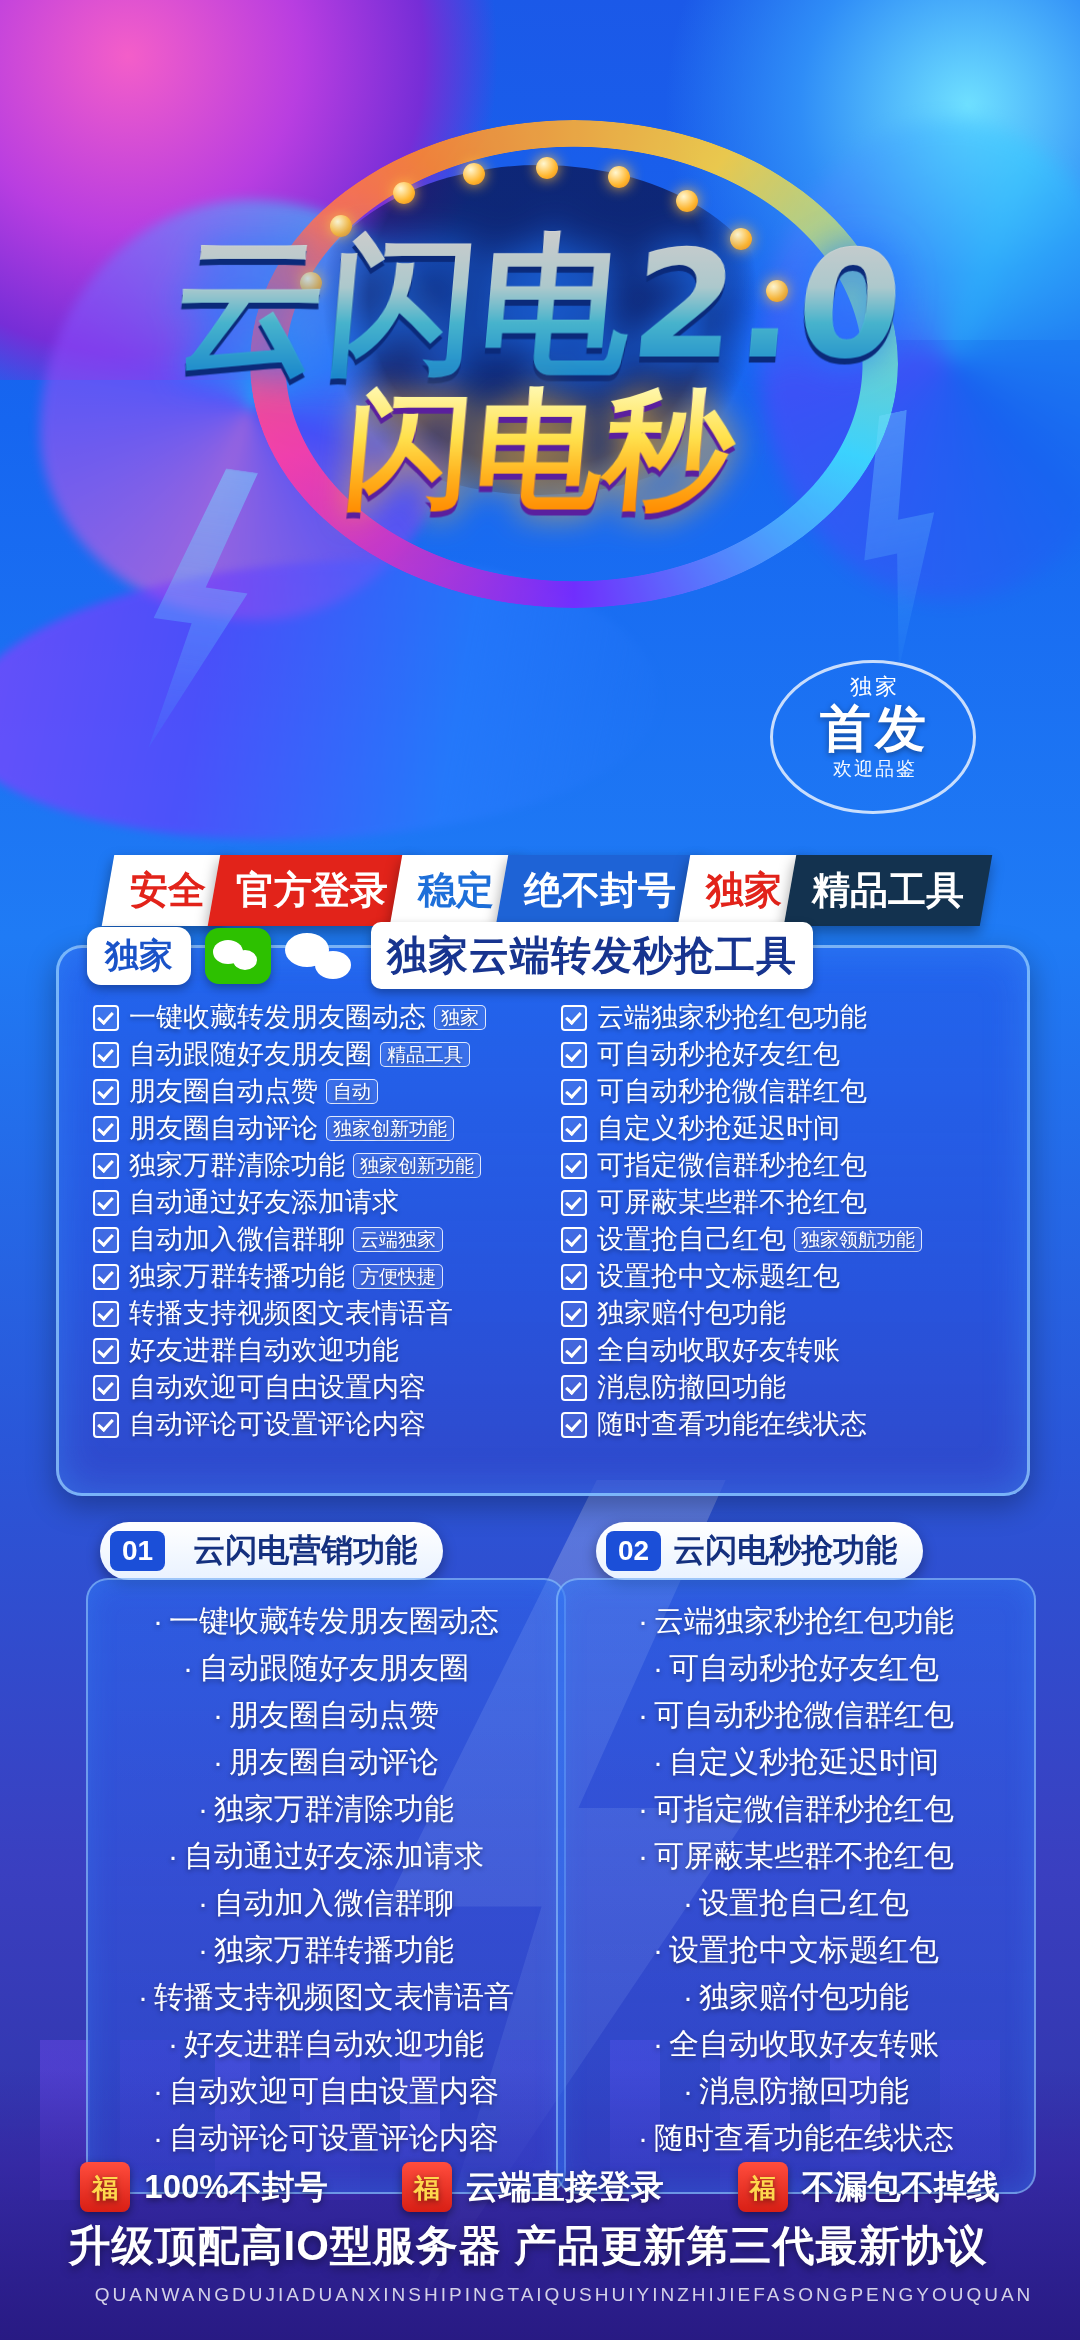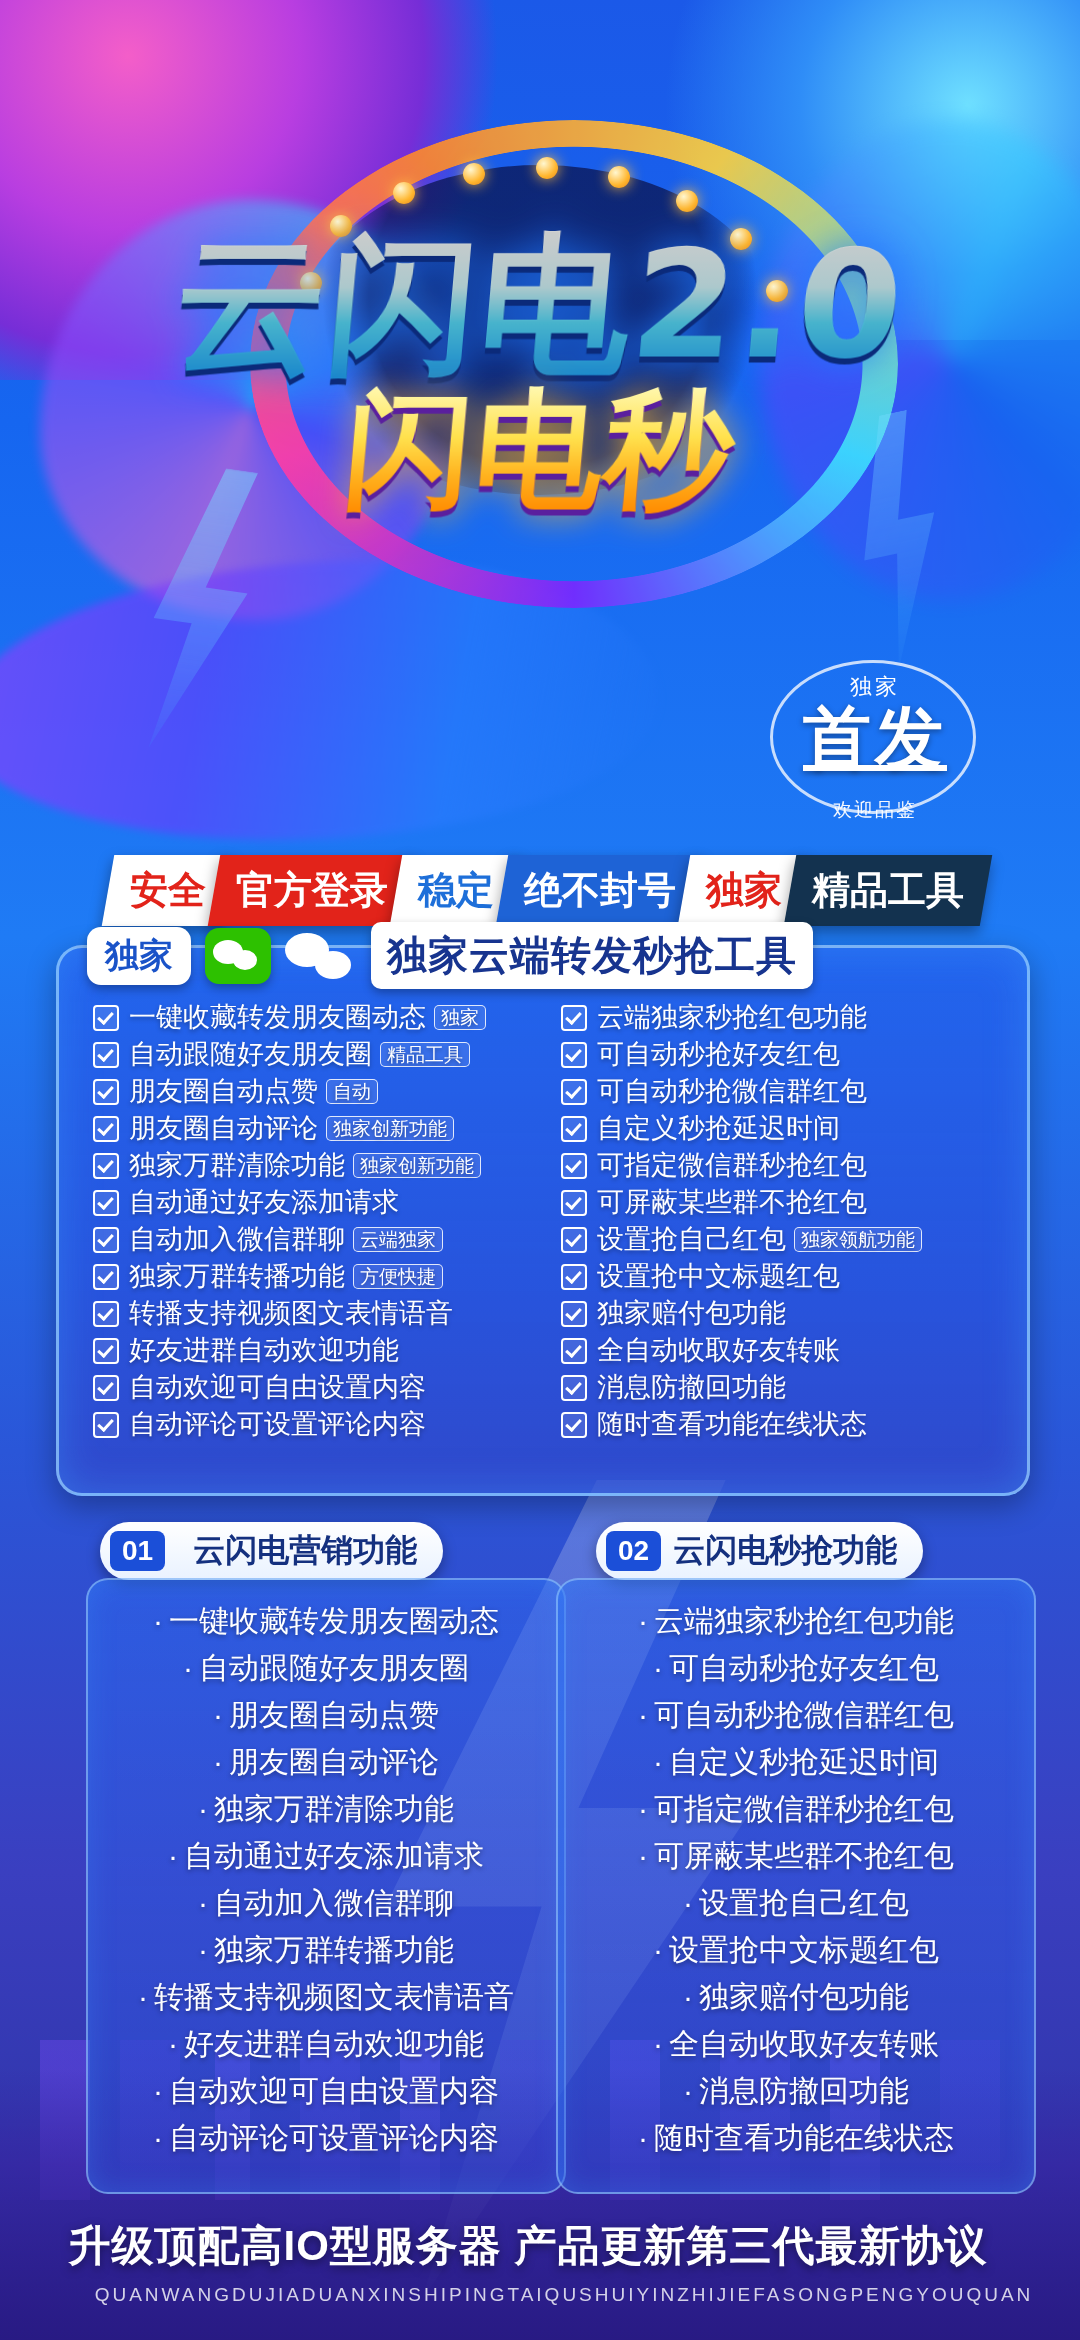--- a/index.html
+++ b/index.html
@@ -147,23 +147,23 @@
     letter-spacing: 1px;
     text-shadow: 0 3px 10px rgba(0,0,0,.45);
   }
   .badge-seal {
     position: absolute; right: 120px; top: 672px;
     width: 170px; height: 120px;
     text-align: center;
     color: #fff;
   }
   .badge-seal .small-top { font-size: 22px; letter-spacing: 3px; }
-  .badge-seal .big { font-size: 68px; font-weight: 700; line-height: 1.05; letter-spacing: 4px;
-    text-shadow: 0 2px 6px rgba(0,0,0,.4); text-decoration: underline;}
-  .badge-seal .small-bot { font-size: 19px; letter-spacing: 2px; opacity: .95; margin-top: 24px; }
+  .badge-seal .big { font-size: 51px; font-weight: 700; line-height: 1.05; letter-spacing: 4px;
+    text-shadow: 0 2px 6px rgba(0,0,0,.4);}
+  .badge-seal .small-bot { font-size: 19px; letter-spacing: 2px; opacity: .95; }
   .seal-ring {
     position: absolute; right: 104px; top: 660px;
     width: 200px; height: 148px;
     border: 3px solid rgba(255,255,255,.85);
     border-radius: 50%;
     opacity: .9;
   }
 
   
   .tagrow {
@@ -549,17 +549,31 @@
     <div class="litem">可指定微信群秒抢红包</div>
     <div class="litem">可屏蔽某些群不抢红包</div>
     <div class="litem">设置抢自己红包</div>
     <div class="litem">设置抢中文标题红包</div>
     <div class="litem">独家赔付包功能</div>
     <div class="litem">全自动收取好友转账</div>
     <div class="litem">消息防撤回功能</div>
     <div class="litem">随时查看功能在线状态</div>
   </div>
 
+  <div class="bottom-strip">
+    <div class="bitem">
+      <span class="hongbao"></span>
+      <span>100%不封号</span>
+    </div>
+    <div class="bitem">
+      <span class="hongbao"></span>
+      <span>云端直接登录</span>
+    </div>
+    <div class="bitem">
+      <span class="hongbao"></span>
+      <span>不漏包不掉线</span>
+    </div>
+  </div>
 
   <div class="bottom-title">升级顶配高IO型服务器 产品更新第三代最新协议</div>
   <div class="bottom-pinyin">QUANWANGDUJIADUANXINSHIPINGTAIQUSHUIYINZHIJIEFASONGPENGYOUQUAN</div>
 
 </div>
 
 </body></html>

